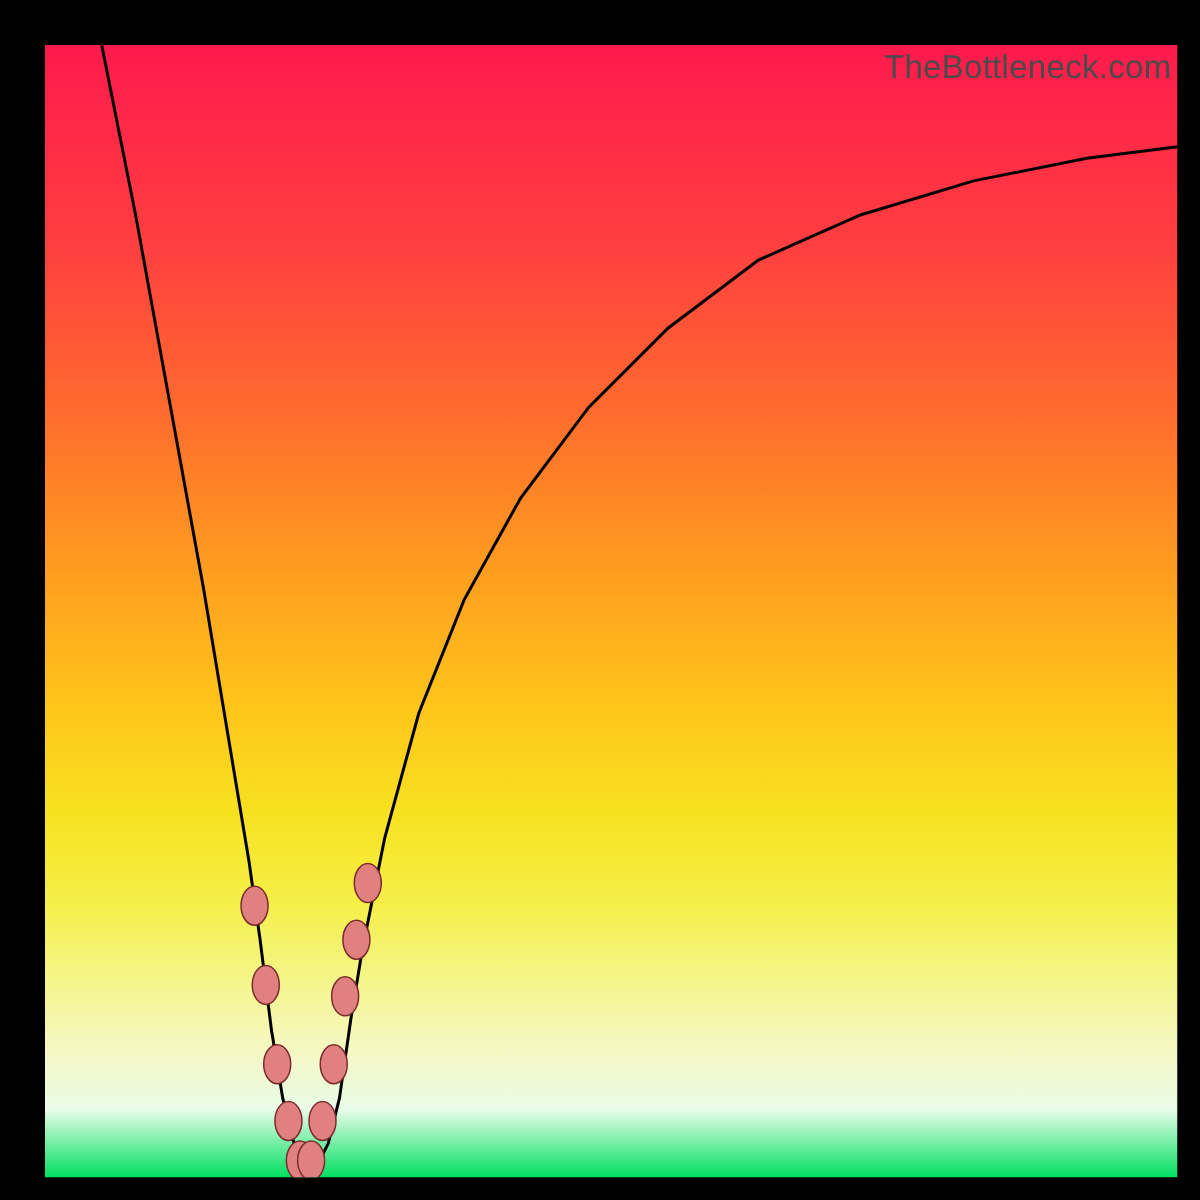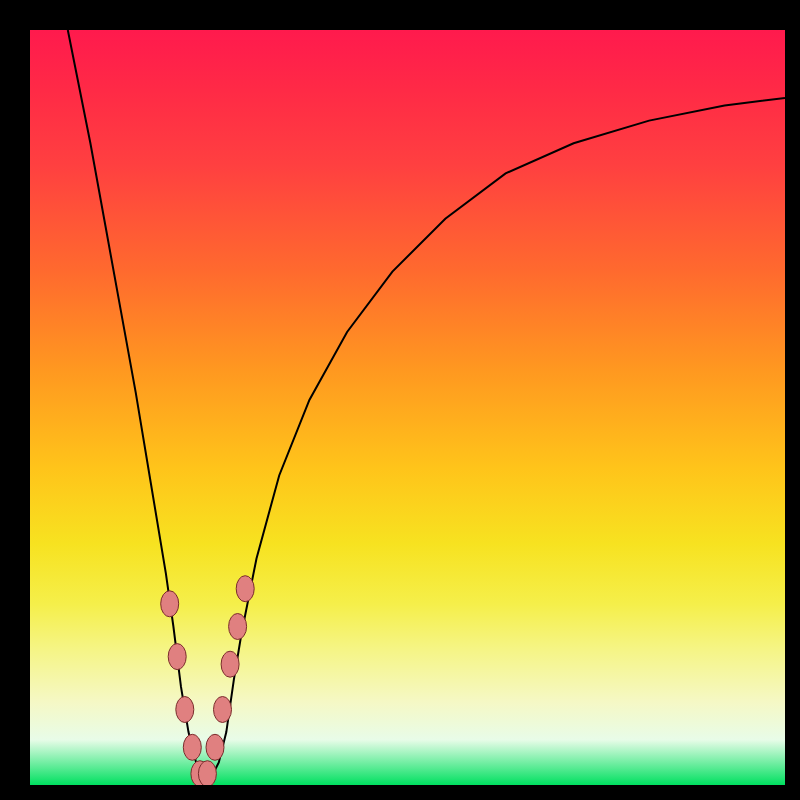--- a/index.html
+++ b/index.html
@@ -53,20 +53,21 @@
     width: 100%;
     height: 100%;
   }
 </style>
 </head>
 <body>
 
 <div class="frame">
   <div class="gradient-bg"></div>
 
+  <div class="watermark">TheBottleneck.com</div>
 
   <svg class="curves" viewBox="0 0 755 755" preserveAspectRatio="none">
     <g>
       <path id="curve-path" fill="none" stroke="#000000" stroke-width="2" d="M37.8 0.0 L60.4 113.3 L75.5 196.3 L90.6 279.4 L105.7 362.4 L120.8 453.0 L135.9 543.6 L143.4 596.5 L151.0 656.9 L158.5 702.1 L166.1 732.4 L173.7 747.5 L181.2 747.5 L188.8 732.4 L196.3 702.1 L203.9 649.3 L211.4 604.0 L226.5 528.5 L249.2 445.5 L279.4 369.9 L317.1 302.0 L362.4 241.6 L415.3 188.8 L475.6 143.4 L543.6 113.3 L619.1 90.6 L694.6 75.5 L755.0 67.9 "></path>
     </g>
     <g id="markers">
         <ellipse cx="139.7" cy="573.8" rx="9" ry="13" fill="#e08080" stroke="#7a2b2b" stroke-width="1"></ellipse>
         <ellipse cx="147.2" cy="626.6" rx="9" ry="13" fill="#e08080" stroke="#7a2b2b" stroke-width="1"></ellipse>
         <ellipse cx="154.8" cy="679.5" rx="9" ry="13" fill="#e08080" stroke="#7a2b2b" stroke-width="1"></ellipse>
         <ellipse cx="162.3" cy="717.3" rx="9" ry="13" fill="#e08080" stroke="#7a2b2b" stroke-width="1"></ellipse>

